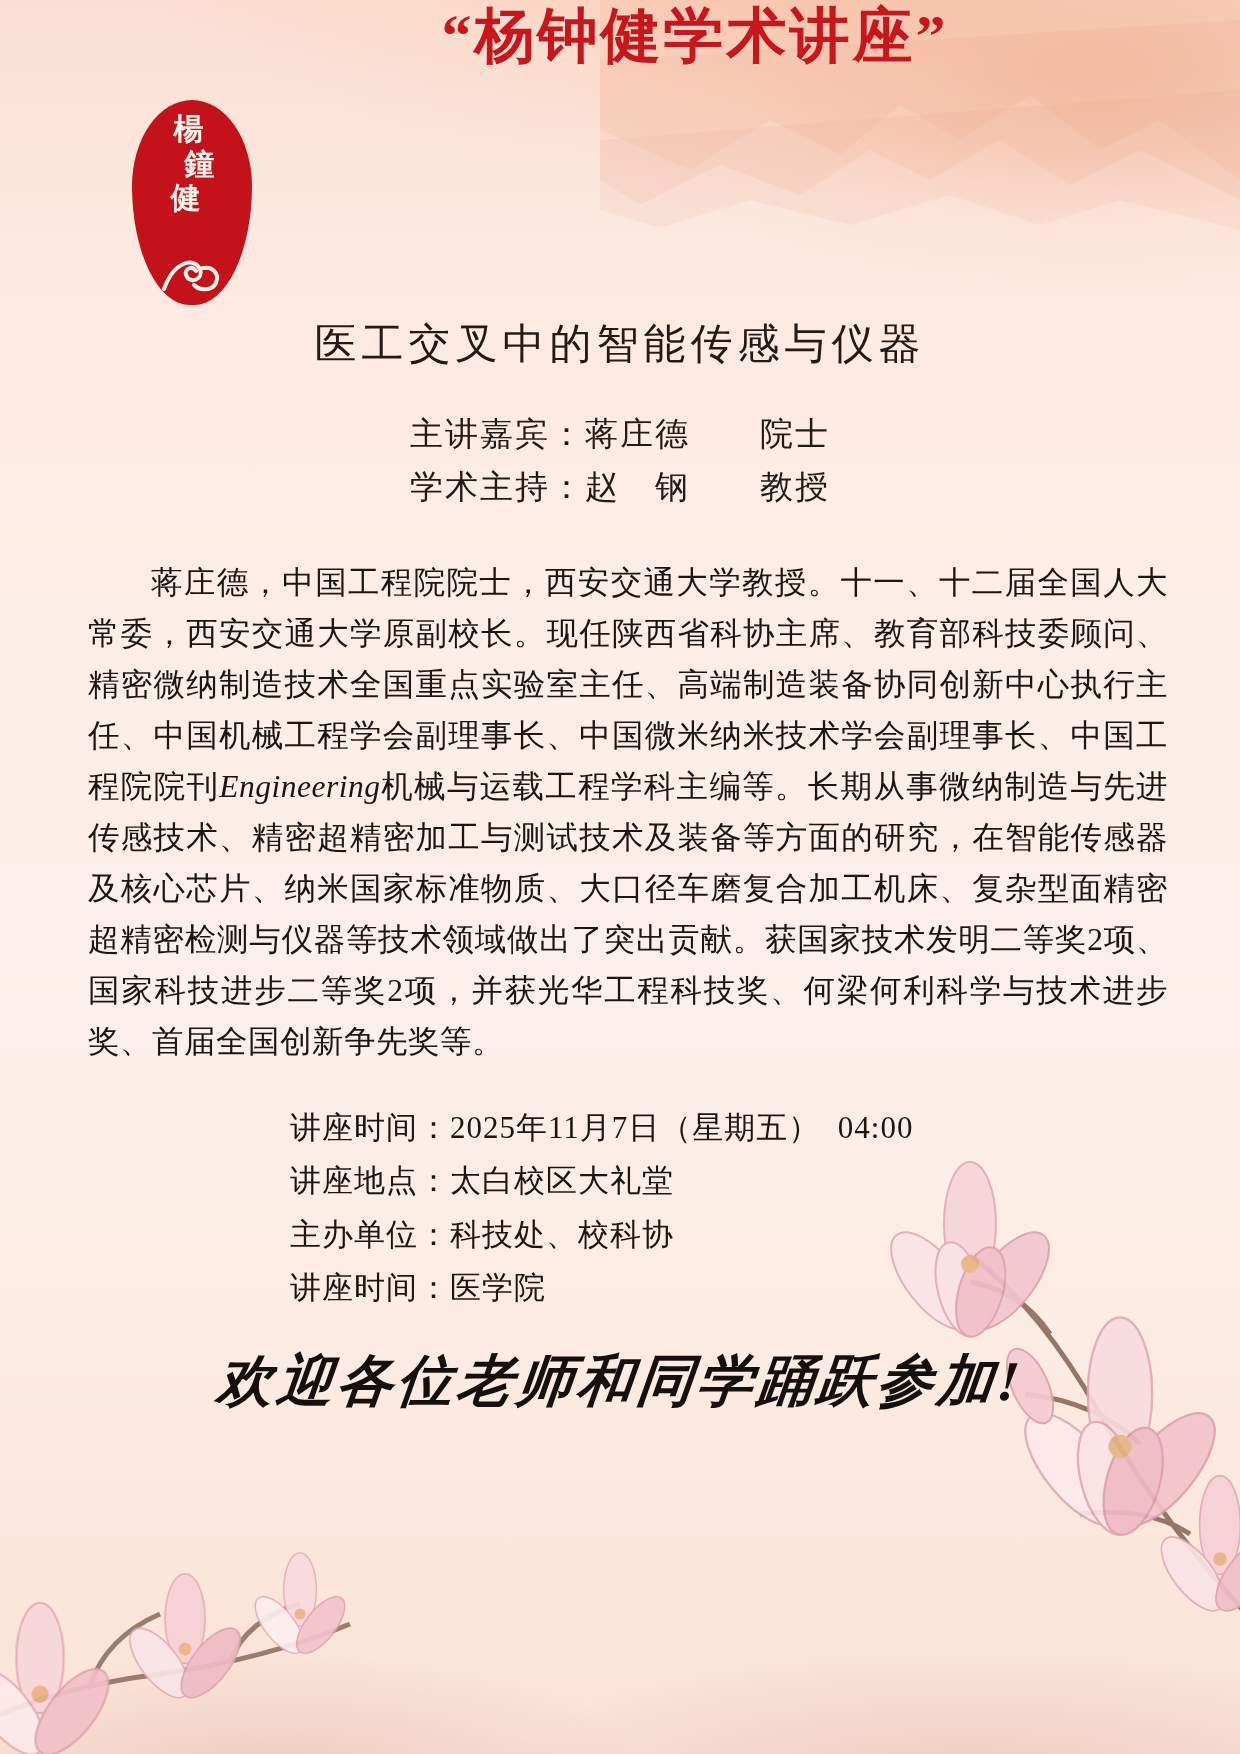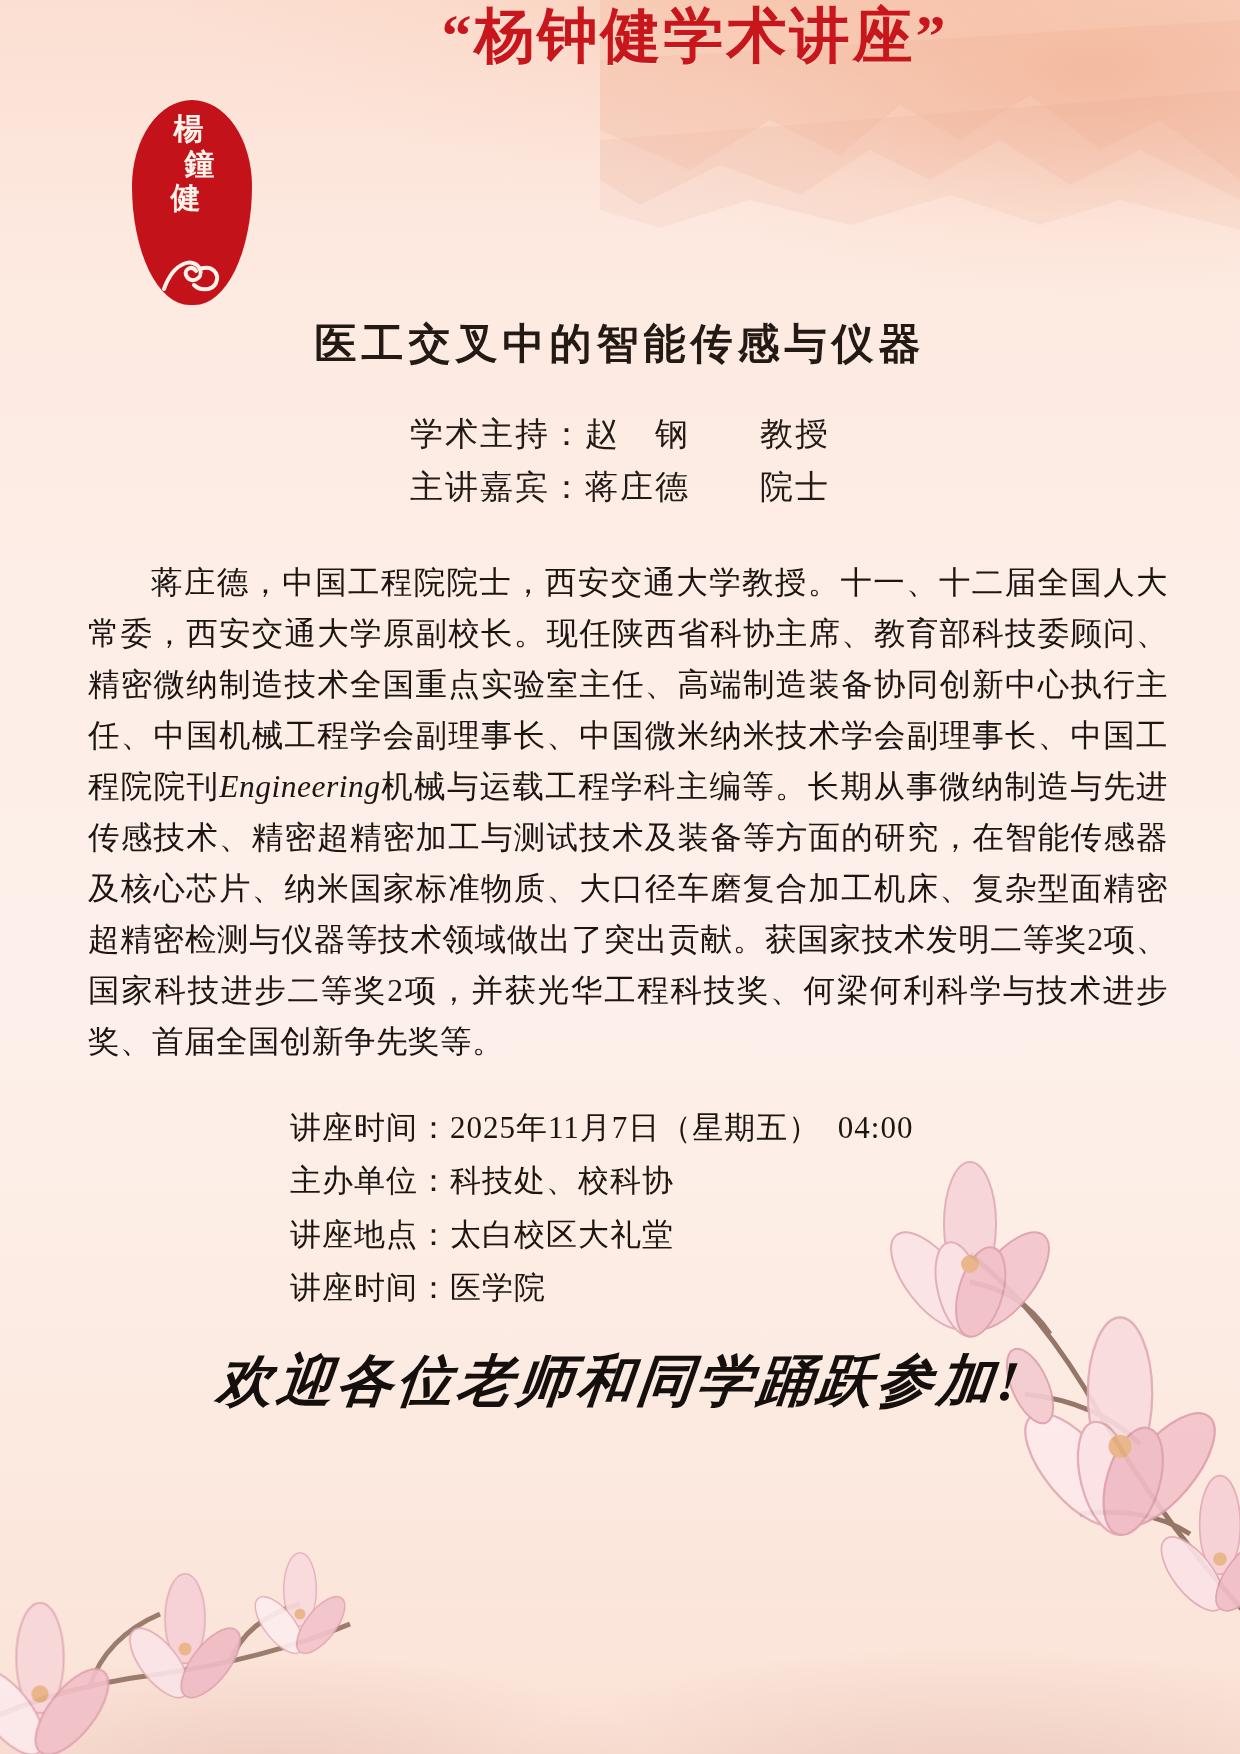--- a/index.html
+++ b/index.html
@@ -125,21 +125,21 @@
     font-size: 60px;
     line-height: 1.22;
     letter-spacing: 3px;
     text-shadow: 0 1px 0 rgba(255,255,255,0.35);
   }
 
   .lecture-title {
     margin-top: 56px;
     text-align: center;
     font-size: 42px;
-    font-weight: bold;
+    font-weight: normal;
     color: #231a16;
     letter-spacing: 5px;
   }
 
   .speakers {
     margin-top: 36px;
     text-align: center;
     font-size: 33px;
     color: #221a16;
     line-height: 1.62;
@@ -281,29 +281,29 @@
       </div>
 
       <div class="title-block">
         <div class="title-main">“杨钟健学术讲座”</div>
       </div>
     </div>
 
     <div class="lecture-title">医工交叉中的智能传感与仪器</div>
 
     <div class="speakers">
+      <div class="row">主讲嘉宾：蒋庄德　　院士</div>
       <div class="row">学术主持：赵　钢　　教授</div>
-      <div class="row">主讲嘉宾：蒋庄德　　院士</div>
     </div>
 
     <div class="bio"><span>蒋庄德，中国工程院院士，西安交通大学教授。十一、十二届全国人大常委，西安交通大学原副校长。现任陕西省科协主席、教育部科技委顾问、精密微纳制造技术全国重点实验室主任、高端制造装备协同创新中心执行主任、中国机械工程学会副理事长、中国微米纳米技术学会副理事长、中国工程院院刊</span><i>Engineering</i><span>机械与运载工程学科主编等。长期从事微纳制造与先进传感技术、精密超精密加工与测试技术及装备等方面的研究，在智能传感器及核心芯片、纳米国家标准物质、大口径车磨复合加工机床、复杂型面精密超精密检测与仪器等技术领域做出了突出贡献。获国家技术发明二等奖2项、国家科技进步二等奖2项，并获光华工程科技奖、何梁何利科学与技术进步奖、首届全国创新争先奖等。</span></div>
 
     <div class="details">
       <div class="row">讲座时间：2025年11月7日（星期五）  04:00</div>
+      <div class="row">讲座地点：太白校区大礼堂</div>
       <div class="row">主办单位：科技处、校科协</div>
-      <div class="row">讲座地点：太白校区大礼堂</div>
       <div class="row">讲座时间：医学院</div>
     </div>
 
     <div class="welcome">欢迎各位老师和同学踊跃参加!</div>
 
   </div>
 </div>
 
 </body></html>

